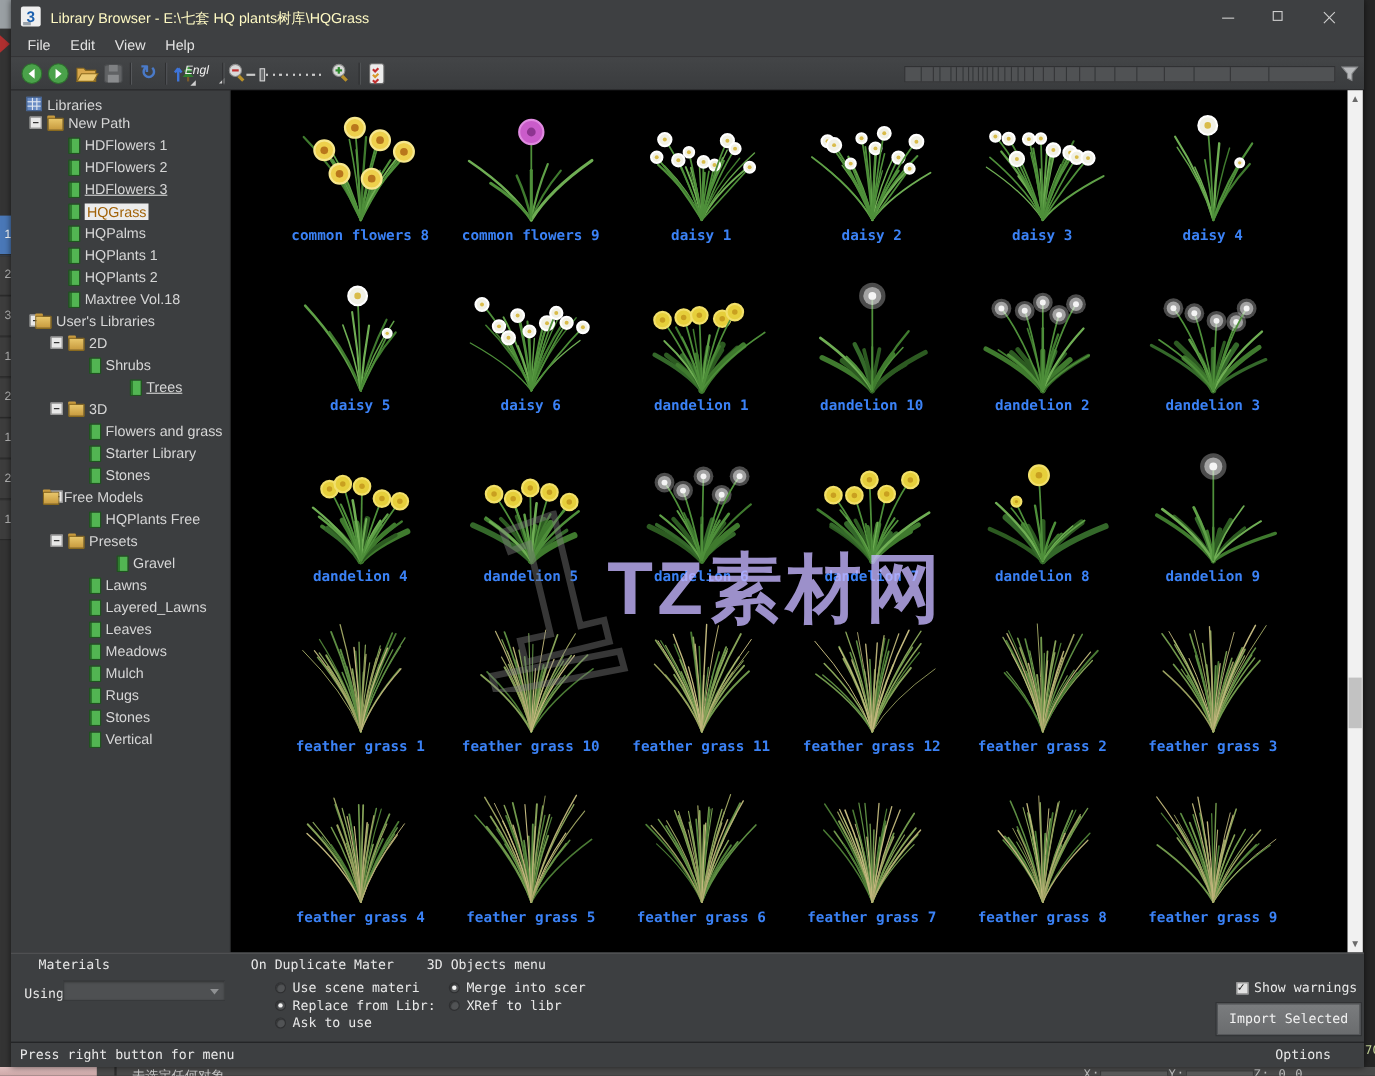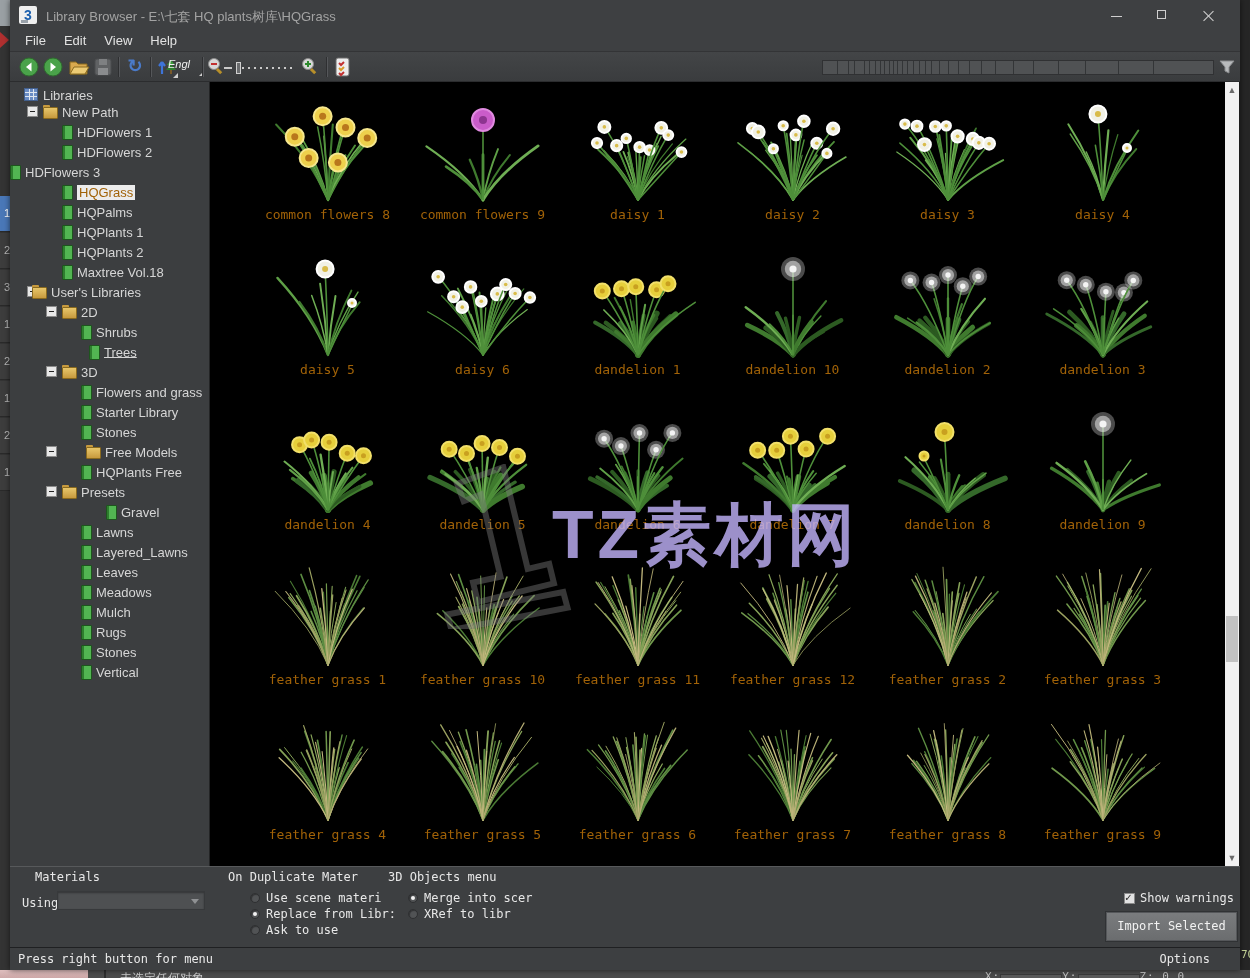--- a/index.html
+++ b/index.html
@@ -25,21 +25,21 @@
   #desktop-bottom .coords .fld { display:inline-block; width:62px; height:7px; background:#5a5a5a; border:1px solid #3a3a3a; vertical-align:middle; }
 
   
   #window { left:10px; top:0; width:1230px; height:970px; background:#3d3f41; box-shadow:0 0 6px rgba(0,0,0,.6); }
 
   
   #titlebar { left:0; top:0; width:1230px; height:30px; background:#3e4042; }
   #app-icon { position:absolute; left:9px; top:6px; width:18px; height:18px; background:#efefef; border-radius:2px;
               color:#1a5fae; font-weight:bold; font-size:14px; text-align:center; line-height:18px; }
   #app-icon::after { content:""; position:absolute; left:2px; bottom:1px; width:7px; height:3px; background:#9aa2aa; }
-  #title-text { position:absolute; left:36px; top:8px; color:#a3a3a3; font-size:13px; white-space:nowrap; }
+  #title-text { position:absolute; left:36px; top:8px; color:#fef9c3; font-size:13px; white-space:nowrap; }
   .winbtn { position:absolute; top:0; width:46px; height:30px; }
   #min-btn { left:1084px; } #max-btn { left:1130px; } #close-btn { left:1176px; }
   #min-btn i { position:absolute; left:17px; top:16px; width:11px; height:0; border-bottom:1px solid #cfcfcf; }
   #max-btn i { position:absolute; left:17px; top:10px; width:9px; height:9px; border:1px solid #cfcfcf; }
   #close-btn i { position:absolute; left:17px; top:10px; width:11px; height:11px; }
   #close-btn i::before, #close-btn i::after { content:""; position:absolute; left:5px; top:-1px; width:1px; height:14px; background:#cfcfcf; }
   #close-btn i::before { transform:rotate(45deg);} #close-btn i::after { transform:rotate(-45deg);}
 
   
   #menubar { left:0; top:30px; width:1230px; height:22px; background:#3e4042; border-bottom:1px solid #333436; }
@@ -79,21 +79,21 @@
   .icon-book { width:10px; }
   .icon-book::after { content:""; position:absolute; left:0; top:0; width:9px; height:13px; background:linear-gradient(90deg,#2e7d2e 0 2px,#52b552 2px); border:1px solid #1d551d; border-radius:1px; }
   .expander { position:absolute; top:4px; width:11px; height:11px; background:#e8e8e8; border:1px solid #8a8a8a; }
   .expander::after { content:""; position:absolute; left:2px; top:4px; width:5px; height:1px; background:#222; }
 
   
   #grid { position:absolute; left:200px; top:0; width:1015px; height:784px; padding:8px 0 0 40px;
           display:grid; grid-template-columns:repeat(6,155px); grid-auto-rows:155px; }
   .cell { position:relative; width:155px; height:155px; text-align:center; }
   .cell svg { display:block; margin:0 auto; }
-  .cell .plabel { margin-top:1px; color:#a16207; font-family:"DejaVu Sans Mono",monospace; font-weight:normal; font-size:13px; }
+  .cell .plabel { margin-top:1px; color:#3b82f6; font-family:"DejaVu Sans Mono",monospace; font-weight:bold; font-size:13px; }
 
   
   #watermark { position:absolute; left:0; top:0; width:1015px; height:784px; pointer-events:none; }
   #wm-logo { position:absolute; left:218px; top:382px; opacity:.55; }
   #wm-title { position:absolute; left:342px; top:408px; font-size:68px; font-weight:bold; color:#c4b5fd; opacity:.8; letter-spacing:4px; }
   #wm-url { position:absolute; left:364px; top:486px; font-size:26px; font-weight:bold; color:#5c5c5c; letter-spacing:7px; opacity:.85; }
 
   
   #vscroll { position:absolute; left:1215px; top:0; width:14px; height:784px; background:#f1f1f1; }
   #vscroll .arrow { position:absolute; left:0; width:14px; height:16px; color:#6a6a6a; font-size:9px; text-align:center; line-height:16px; }
@@ -276,35 +276,35 @@
         </svg>
     </div>
   </div>
 
   <div id="body" class="abs">
     <div id="sidebar">
         <div class="tree-row" style="padding-left: 14px; padding-top: 3px;"><span class="tree-icon icon-grid"></span><span class="lbl">Libraries</span></div>
         <div class="tree-row" style="padding-left: 33px;"><span class="expander" style="left: 17px;"></span><span class="tree-icon icon-folder"></span><span class="lbl">New Path</span></div>
         <div class="tree-row" style="padding-left: 52px;"><span class="tree-icon icon-book"></span><span class="lbl">HDFlowers 1</span></div>
         <div class="tree-row" style="padding-left: 52px;"><span class="tree-icon icon-book"></span><span class="lbl">HDFlowers 2</span></div>
-        <div class="tree-row" style=""><span class="tree-icon icon-book"></span><span class="lbl">HDFlowers 3</span></div>
+        <div class="tree-row" style="padding-left: 52px; text-decoration: underline;"><span class="tree-icon icon-book"></span><span class="lbl">HDFlowers 3</span></div>
         <div class="tree-row" style="padding-left: 52px;"><span class="tree-icon icon-book"></span><span class="lbl sel">HQGrass</span></div>
         <div class="tree-row" style="padding-left: 52px;"><span class="tree-icon icon-book"></span><span class="lbl">HQPalms</span></div>
         <div class="tree-row" style="padding-left: 52px;"><span class="tree-icon icon-book"></span><span class="lbl">HQPlants 1</span></div>
         <div class="tree-row" style="padding-left: 52px;"><span class="tree-icon icon-book"></span><span class="lbl">HQPlants 2</span></div>
         <div class="tree-row" style="padding-left: 52px;"><span class="tree-icon icon-book"></span><span class="lbl">Maxtree Vol.18</span></div>
         <div class="tree-row" style="padding-left: 22px;"><span class="expander" style="left: 17px;"></span><span class="tree-icon icon-folder"></span><span class="lbl">User's Libraries</span></div>
         <div class="tree-row" style="padding-left: 52px;"><span class="expander" style="left: 36px;"></span><span class="tree-icon icon-folder"></span><span class="lbl">2D</span></div>
         <div class="tree-row" style="padding-left: 71px;"><span class="tree-icon icon-book"></span><span class="lbl">Shrubs</span></div>
-        <div class="tree-row" style="padding-left: 79px; text-decoration: underline;"><span class="tree-icon icon-book"></span><span class="lbl">Trees</span></div>
+        <div class="tree-row" style="padding-left: 108px; text-decoration: underline;"><span class="tree-icon icon-book"></span><span class="lbl">Trees</span></div>
         <div class="tree-row" style="padding-left: 52px;"><span class="expander" style="left: 36px;"></span><span class="tree-icon icon-folder"></span><span class="lbl">3D</span></div>
         <div class="tree-row" style="padding-left: 71px;"><span class="tree-icon icon-book"></span><span class="lbl">Flowers and grass</span></div>
         <div class="tree-row" style="padding-left: 71px;"><span class="tree-icon icon-book"></span><span class="lbl">Starter Library</span></div>
         <div class="tree-row" style="padding-left: 71px;"><span class="tree-icon icon-book"></span><span class="lbl">Stones</span></div>
-        <div class="tree-row" style="padding-left: 76px;"><span class="expander" style="left: 36px;"></span><span class="tree-icon icon-folder"></span><span class="lbl">Free Models</span></div>
+        <div class="tree-row" style="padding-left: 29px;"><span class="expander" style="left: 36px;"></span><span class="tree-icon icon-folder"></span><span class="lbl">Free Models</span></div>
         <div class="tree-row" style="padding-left: 71px;"><span class="tree-icon icon-book"></span><span class="lbl">HQPlants Free</span></div>
         <div class="tree-row" style="padding-left: 52px;"><span class="expander" style="left: 36px;"></span><span class="tree-icon icon-folder"></span><span class="lbl">Presets</span></div>
         <div class="tree-row" style="padding-left: 96px;"><span class="tree-icon icon-book"></span><span class="lbl">Gravel</span></div>
         <div class="tree-row" style="padding-left: 71px;"><span class="tree-icon icon-book"></span><span class="lbl">Lawns</span></div>
         <div class="tree-row" style="padding-left: 71px;"><span class="tree-icon icon-book"></span><span class="lbl">Layered_Lawns</span></div>
         <div class="tree-row" style="padding-left: 71px;"><span class="tree-icon icon-book"></span><span class="lbl">Leaves</span></div>
         <div class="tree-row" style="padding-left: 71px;"><span class="tree-icon icon-book"></span><span class="lbl">Meadows</span></div>
         <div class="tree-row" style="padding-left: 71px;"><span class="tree-icon icon-book"></span><span class="lbl">Mulch</span></div>
         <div class="tree-row" style="padding-left: 71px;"><span class="tree-icon icon-book"></span><span class="lbl">Rugs</span></div>
         <div class="tree-row" style="padding-left: 71px;"><span class="tree-icon icon-book"></span><span class="lbl">Stones</span></div>

